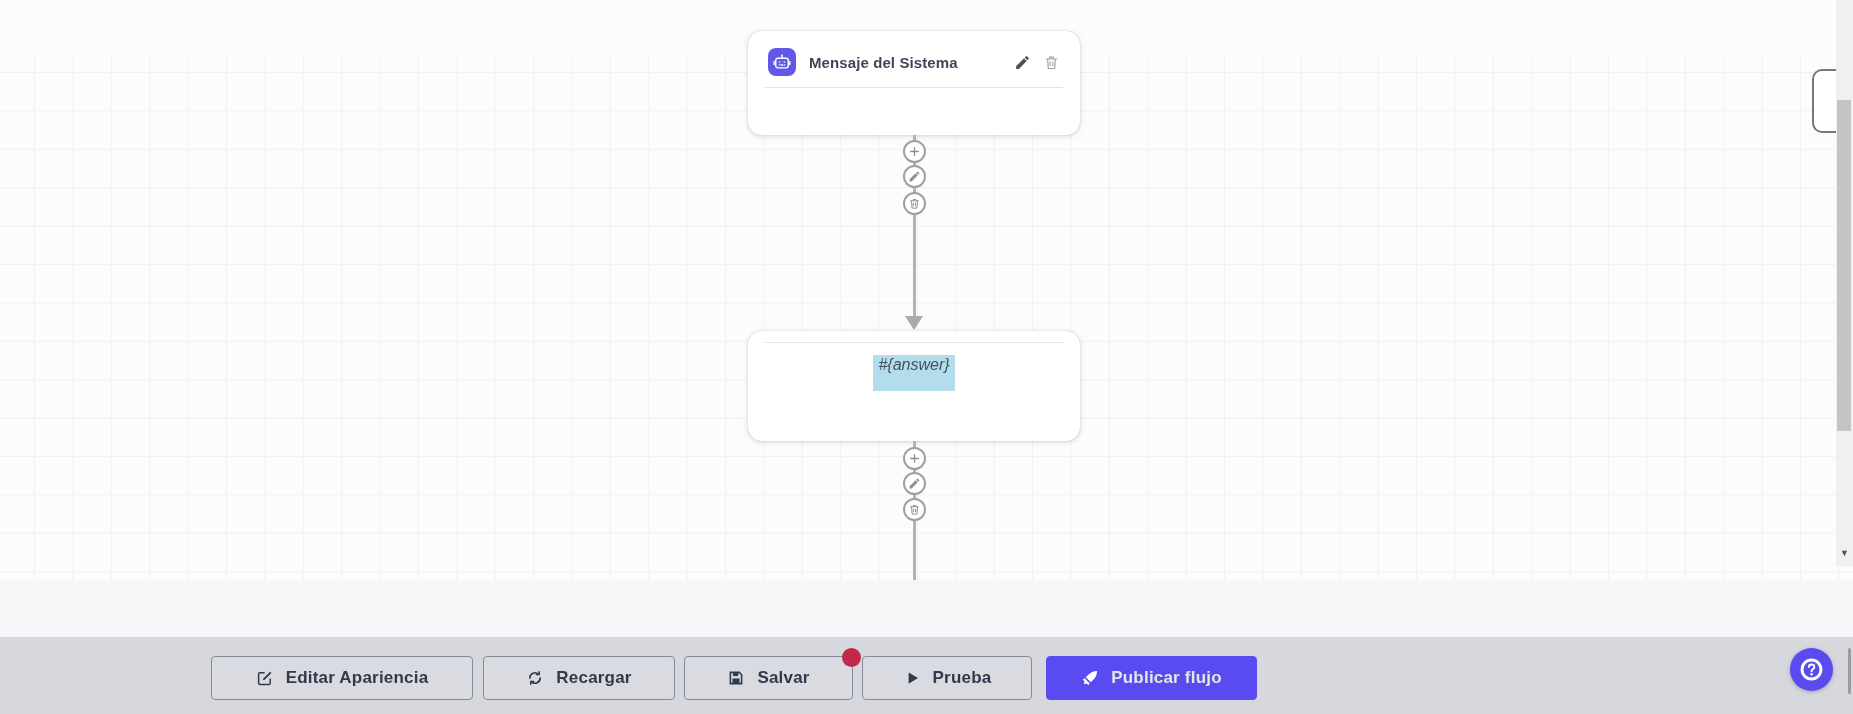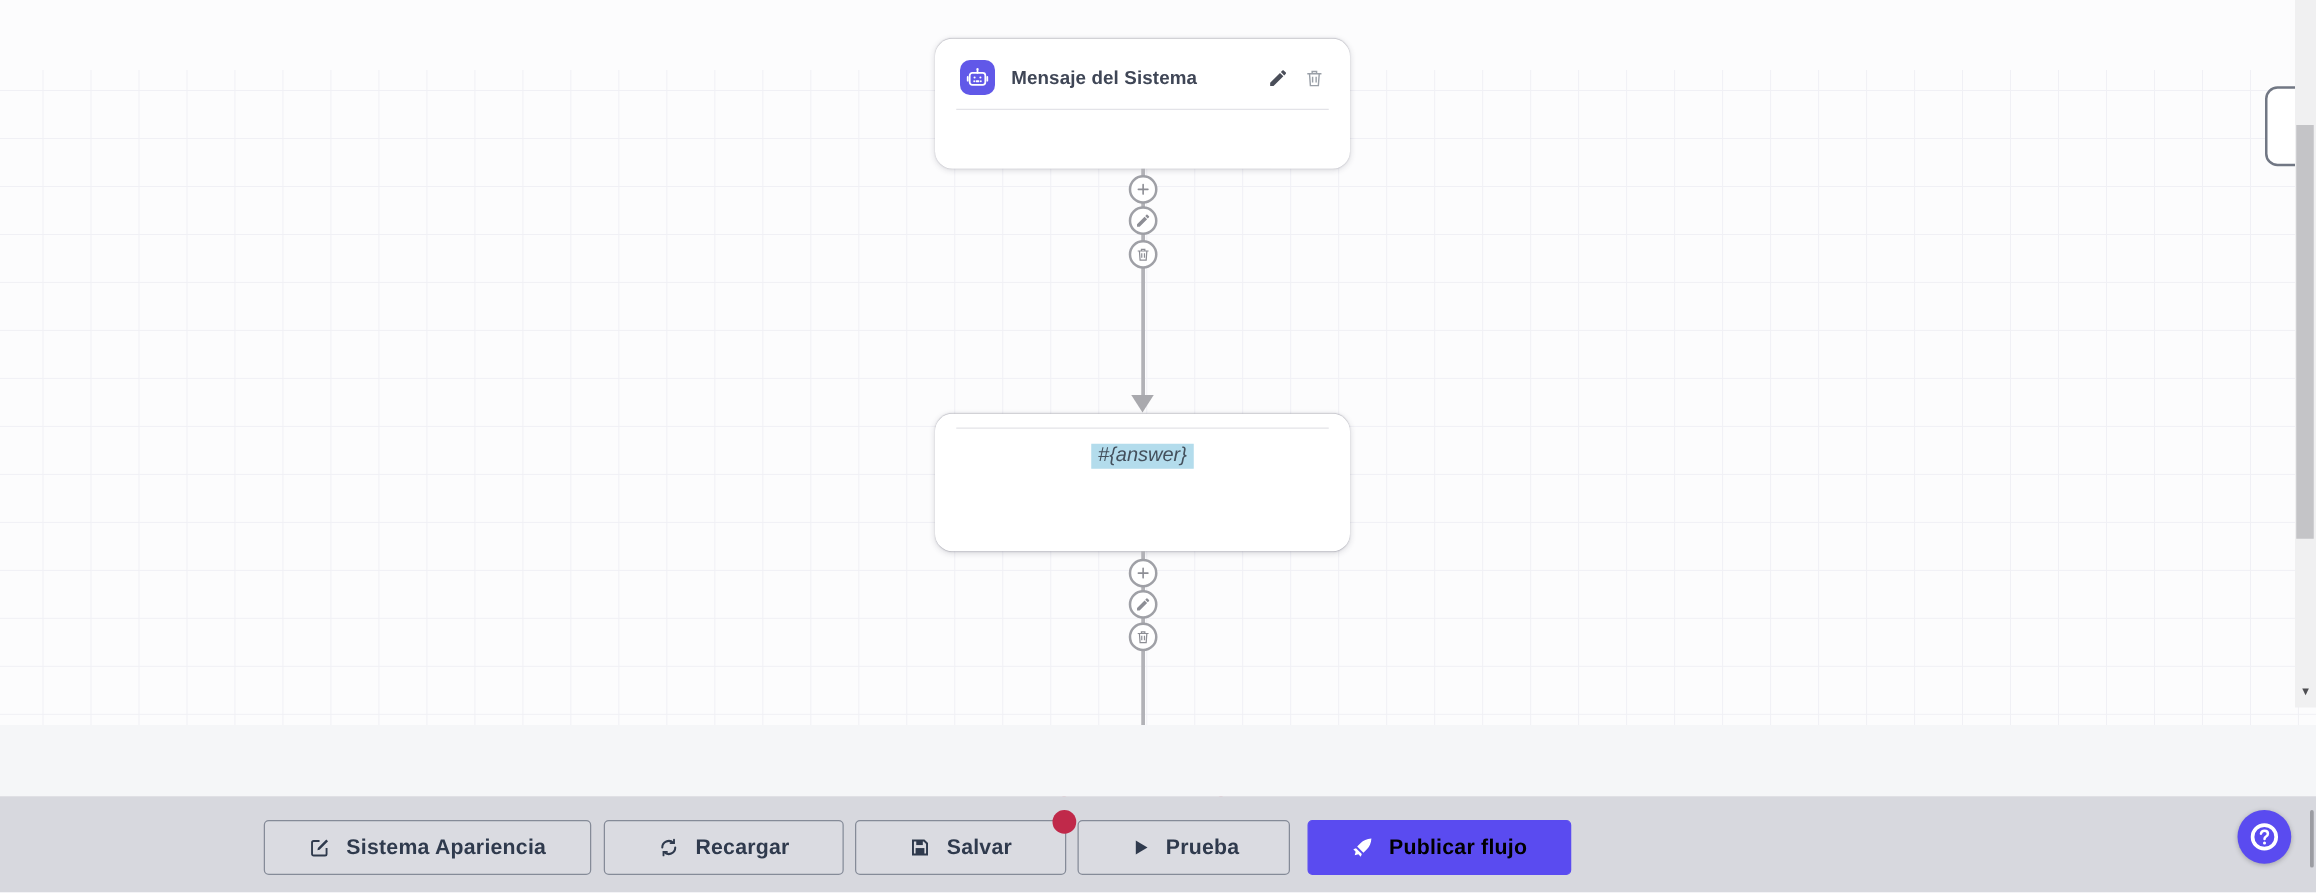--- a/index.html
+++ b/index.html
@@ -28,21 +28,21 @@
   .node-head { display:flex; align-items:center; padding:17px 20px 0 20px; }
   .node-icon { width:28px; height:28px; border-radius:8px; display:flex; align-items:center; justify-content:center; flex:0 0 auto; }
   .node-icon svg { width:20px; height:20px; }
   .node-title { font-size:15px; font-weight:bold; color:#3f4656; margin-left:13px; flex:1 1 auto; letter-spacing:.1px; }
   .node-act { width:18px; height:18px; cursor:pointer; display:flex; align-items:center; justify-content:center; }
   .node-act + .node-act { margin-left:11px; }
   .node-act svg { width:17px; height:17px; }
   .node-divider { height:1px; background:#e3e3e8; margin:11px 17px 0 17px; }
   .node-body { padding:13px 20px 0 20px; font-size:15px; color:#6e737c; }
   .node-body.centered { text-align:center; }
-  .var-chip { font-style:italic; color:#44505c; background:#b3dcec; padding:1px 5px 2px 5px; font-size:16px; }
+  .var-chip { font-style:italic; color:#44505c; background:#b3dcec; padding:1px 5px 18px 5px; font-size:16px; }
 
   
   .conn-line { position:absolute; width:3px; background:#b2b2b7; left:913px; }
   .conn-line.c1 { top:79px;  height:182px; }
   .conn-line.c2 { top:385px; height:180px; }
   .conn-arrow { position:absolute; left:905px; width:0; height:0;
     border-left:9px solid transparent; border-right:9px solid transparent; border-top:14px solid #a9a9ae; }
   .conn-arrow.c1 { top:260px; }
   .conn-arrow.c2 { top:564px; }
   .conn-btn {
@@ -73,21 +73,21 @@
   
   .footer-strip { position:absolute; left:0; top:580px; width:1853px; height:57px; background:#f5f6f8; }
   .toolbar { position:absolute; left:0; top:637px; width:1853px; height:77px; background:#d7d8de; }
   .tb-btn {
     position:absolute; top:19px; height:44px; border:1px solid #858b98; border-radius:4px;
     background:#dadbe1; color:#2f3a4d; font-family:"Liberation Sans", sans-serif;
     font-size:17px; font-weight:bold; letter-spacing:.2px;
     display:flex; align-items:center; justify-content:center; gap:12px; cursor:pointer;
   }
   .tb-btn svg { width:18px; height:18px; flex:0 0 auto; }
-  .tb-btn.primary { background:#5a4bf0; border-color:#5a4bf0; color:#000000; }
+  .tb-btn.primary { background:#5a4bf0; border-color:#5a4bf0; color:#e5e5e5; }
   .badge-dot {
     position:absolute; right:-9px; top:-9px; width:19px; height:19px; border-radius:50%;
     background:#c0294a; z-index:5;
   }
   .help-btn {
     position:absolute; left:1790px; top:648px; width:43px; height:43px; border-radius:50%;
     background:#5a4bf0; display:flex; align-items:center; justify-content:center;
     cursor:pointer; z-index:6; box-shadow:0 1px 4px rgba(0,0,0,.25);
   }
   .help-btn svg { width:27px; height:27px; }
@@ -194,21 +194,21 @@
 
   <div class="footer-strip"></div>
 
   <div class="toolbar">
 
     <button class="tb-btn" style="left:211px; width:262px;">
       <svg viewBox="0 0 24 24">
         <path d="M11.5 5H5.2A1.7 1.7 0 0 0 3.5 6.7v12.1a1.7 1.7 0 0 0 1.7 1.7h12.1a1.7 1.7 0 0 0 1.7-1.7v-6.3" fill="none" stroke="#2f3a4d" stroke-width="2"></path>
         <path d="M9.3 14.9l2.3-.5 9-9-1.9-1.9-9 9-.4 2.4z" fill="#2f3a4d"></path>
       </svg>
-      <span>Sistema Apariencia</span>
+      <span>Editar Apariencia</span>
     </button>
 
     <button class="tb-btn" style="left:483px; width:192px;">
       <svg viewBox="0 0 24 24" fill="none" stroke="#2f3a4d" stroke-width="2.2" stroke-linecap="round">
         <path d="M18.9 12a6.9 6.9 0 0 1-11.8 4.9"></path>
           <path d="M5.1 12a6.9 6.9 0 0 1 11.8-4.9"></path>
         <path d="M17.6 3.6v3.7h-3.7" stroke-width="2"></path>
           <path d="M6.4 20.4v-3.7h3.7" stroke-width="2"></path>
       </svg>
       <span>Recargar</span>

